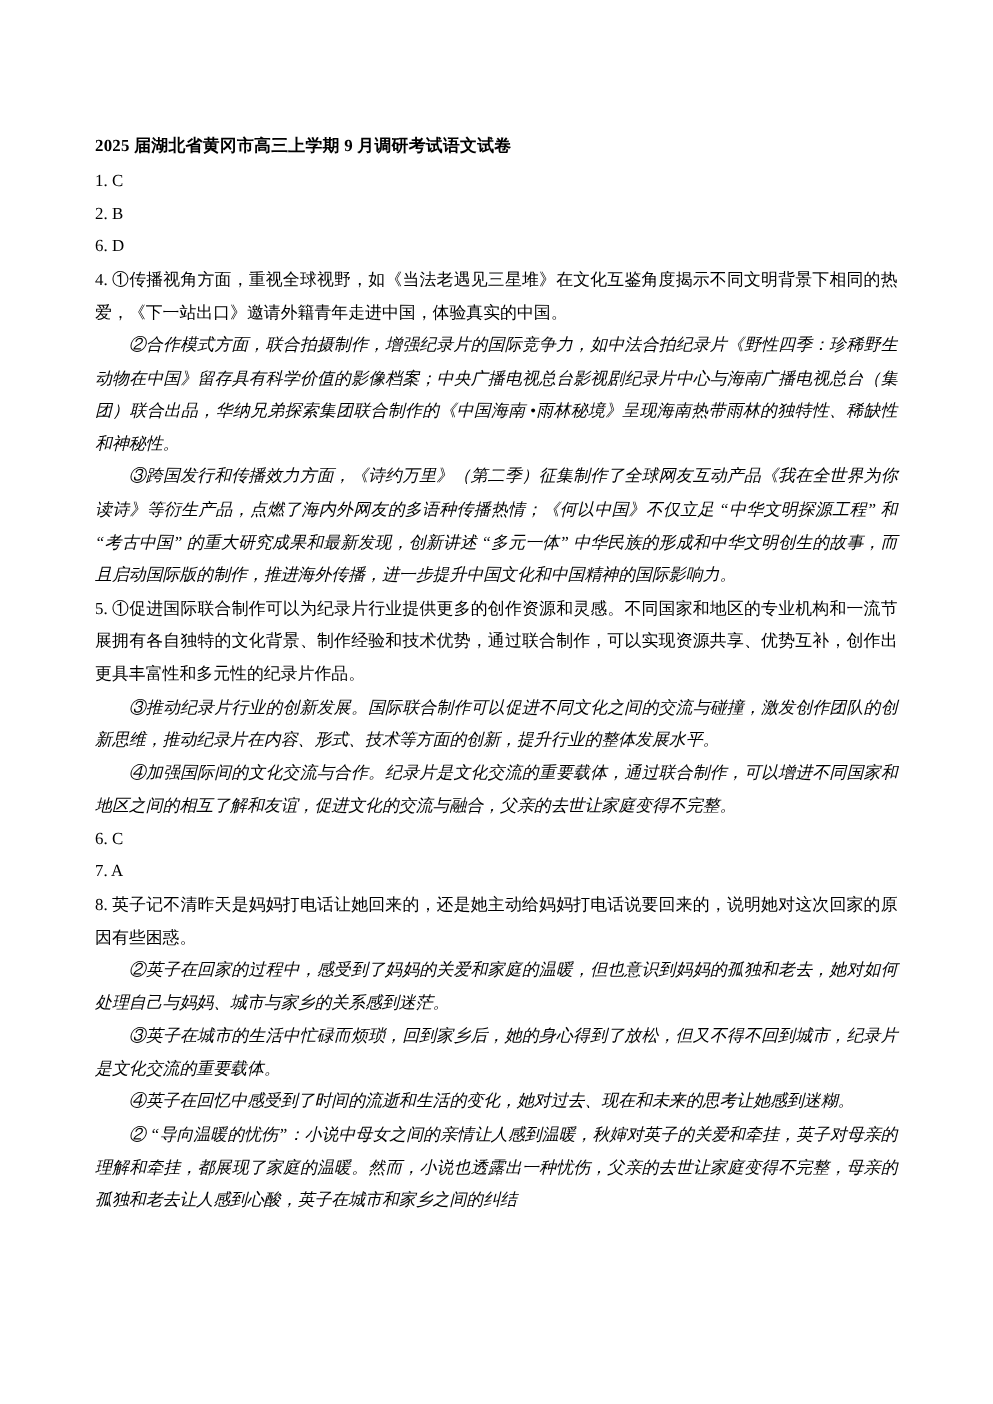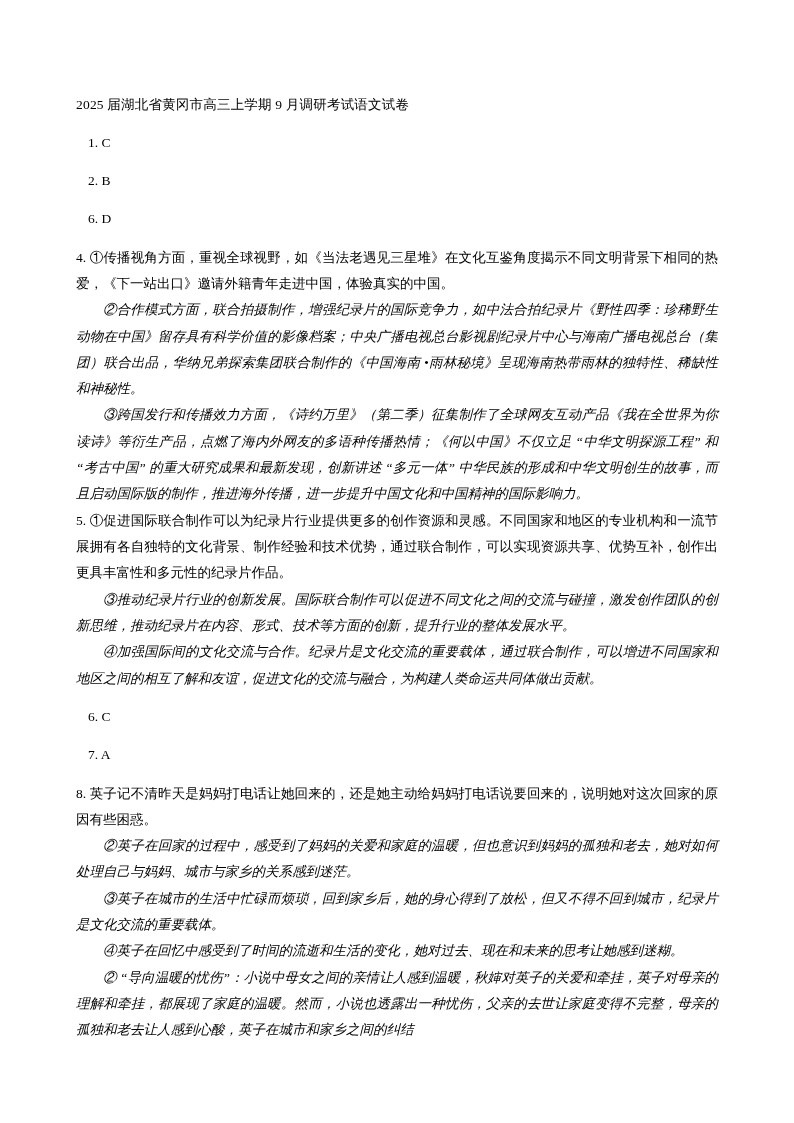--- a/index.html
+++ b/index.html
@@ -14,30 +14,30 @@
   .page {
     width: 794px;
     height: 1123px;
     box-sizing: border-box;
     padding: 88px 76px 80px 76px;
     background: #ffffff;
     position: relative;
     overflow: hidden;
   }
   .doc-title {
-    font-weight: normal;
+    font-weight: bold;
     font-size: 13.5px;
     line-height: 1.9;
-    margin: 4px 0 2px 0;
+    margin: 16px 0 2px 0;
     letter-spacing: 0.2px;
   }
   .line {
     font-size: 13.5px;
     line-height: 1.95;
-    margin: 12px;
+    margin: 0;
     text-align: justify;
     text-justify: inter-ideograph;
   }
   .para {
     font-size: 13.5px;
     line-height: 1.95;
     margin: 0;
     text-align: justify;
     text-justify: inter-ideograph;
   }
@@ -55,21 +55,21 @@
   <p class="line">1. C</p>
   <p class="line">2. B</p>
   <p class="line">6. D</p>
 
   <p class="para">4. ①传播视角方面，重视全球视野，如《当法老遇见三星堆》在文化互鉴角度揭示不同文明背景下相同的热爱，《下一站出口》邀请外籍青年走进中国，体验真实的中国。</p>
   <p class="para indent">②合作模式方面，联合拍摄制作，增强纪录片的国际竞争力，如中法合拍纪录片《野性四季：珍稀野生动物在中国》留存具有科学价值的影像档案；中央广播电视总台影视剧纪录片中心与海南广播电视总台（集团）联合出品，华纳兄弟探索集团联合制作的《中国海南 •雨林秘境》呈现海南热带雨林的独特性、稀缺性和神秘性。</p>
   <p class="para indent">③跨国发行和传播效力方面，《诗约万里》（第二季）征集制作了全球网友互动产品《我在全世界为你读诗》等衍生产品，点燃了海内外网友的多语种传播热情；《何以中国》不仅立足 “中华文明探源工程” 和 “考古中国” 的重大研究成果和最新发现，创新讲述 “多元一体” 中华民族的形成和中华文明创生的故事，而且启动国际版的制作，推进海外传播，进一步提升中国文化和中国精神的国际影响力。</p>
 
   <p class="para">5. ①促进国际联合制作可以为纪录片行业提供更多的创作资源和灵感。不同国家和地区的专业机构和一流节展拥有各自独特的文化背景、制作经验和技术优势，通过联合制作，可以实现资源共享、优势互补，创作出更具丰富性和多元性的纪录片作品。</p>
   <p class="para indent">③推动纪录片行业的创新发展。国际联合制作可以促进不同文化之间的交流与碰撞，激发创作团队的创新思维，推动纪录片在内容、形式、技术等方面的创新，提升行业的整体发展水平。</p>
-  <p class="para indent">④加强国际间的文化交流与合作。纪录片是文化交流的重要载体，通过联合制作，可以增进不同国家和地区之间的相互了解和友谊，促进文化的交流与融合，为构建人类命运共同体做出贡献。</p>
+  <p class="para indent">④加强国际间的文化交流与合作。纪录片是文化交流的重要载体，通过联合制作，可以增进不同国家和地区之间的相互了解和友谊，促进文化的交流与融合，父亲的去世让家庭变得不完整。</p>
 
   <p class="line">6. C</p>
   <p class="line">7. A</p>
 
   <p class="para">8. 英子记不清昨天是妈妈打电话让她回来的，还是她主动给妈妈打电话说要回来的，说明她对这次回家的原因有些困惑。</p>
   <p class="para indent">②英子在回家的过程中，感受到了妈妈的关爱和家庭的温暖，但也意识到妈妈的孤独和老去，她对如何处理自己与妈妈、城市与家乡的关系感到迷茫。</p>
   <p class="para indent">③英子在城市的生活中忙碌而烦琐，回到家乡后，她的身心得到了放松，但又不得不回到城市，纪录片是文化交流的重要载体。</p>
   <p class="para indent">④英子在回忆中感受到了时间的流逝和生活的变化，她对过去、现在和未来的思考让她感到迷糊。</p>
 
   <p class="para indent">② “导向温暖的忧伤”：小说中母女之间的亲情让人感到温暖，秋婶对英子的关爱和牵挂，英子对母亲的理解和牵挂，都展现了家庭的温暖。然而，小说也透露出一种忧伤，父亲的去世让家庭变得不完整，母亲的孤独和老去让人感到心酸，英子在城市和家乡之间的纠结</p>

